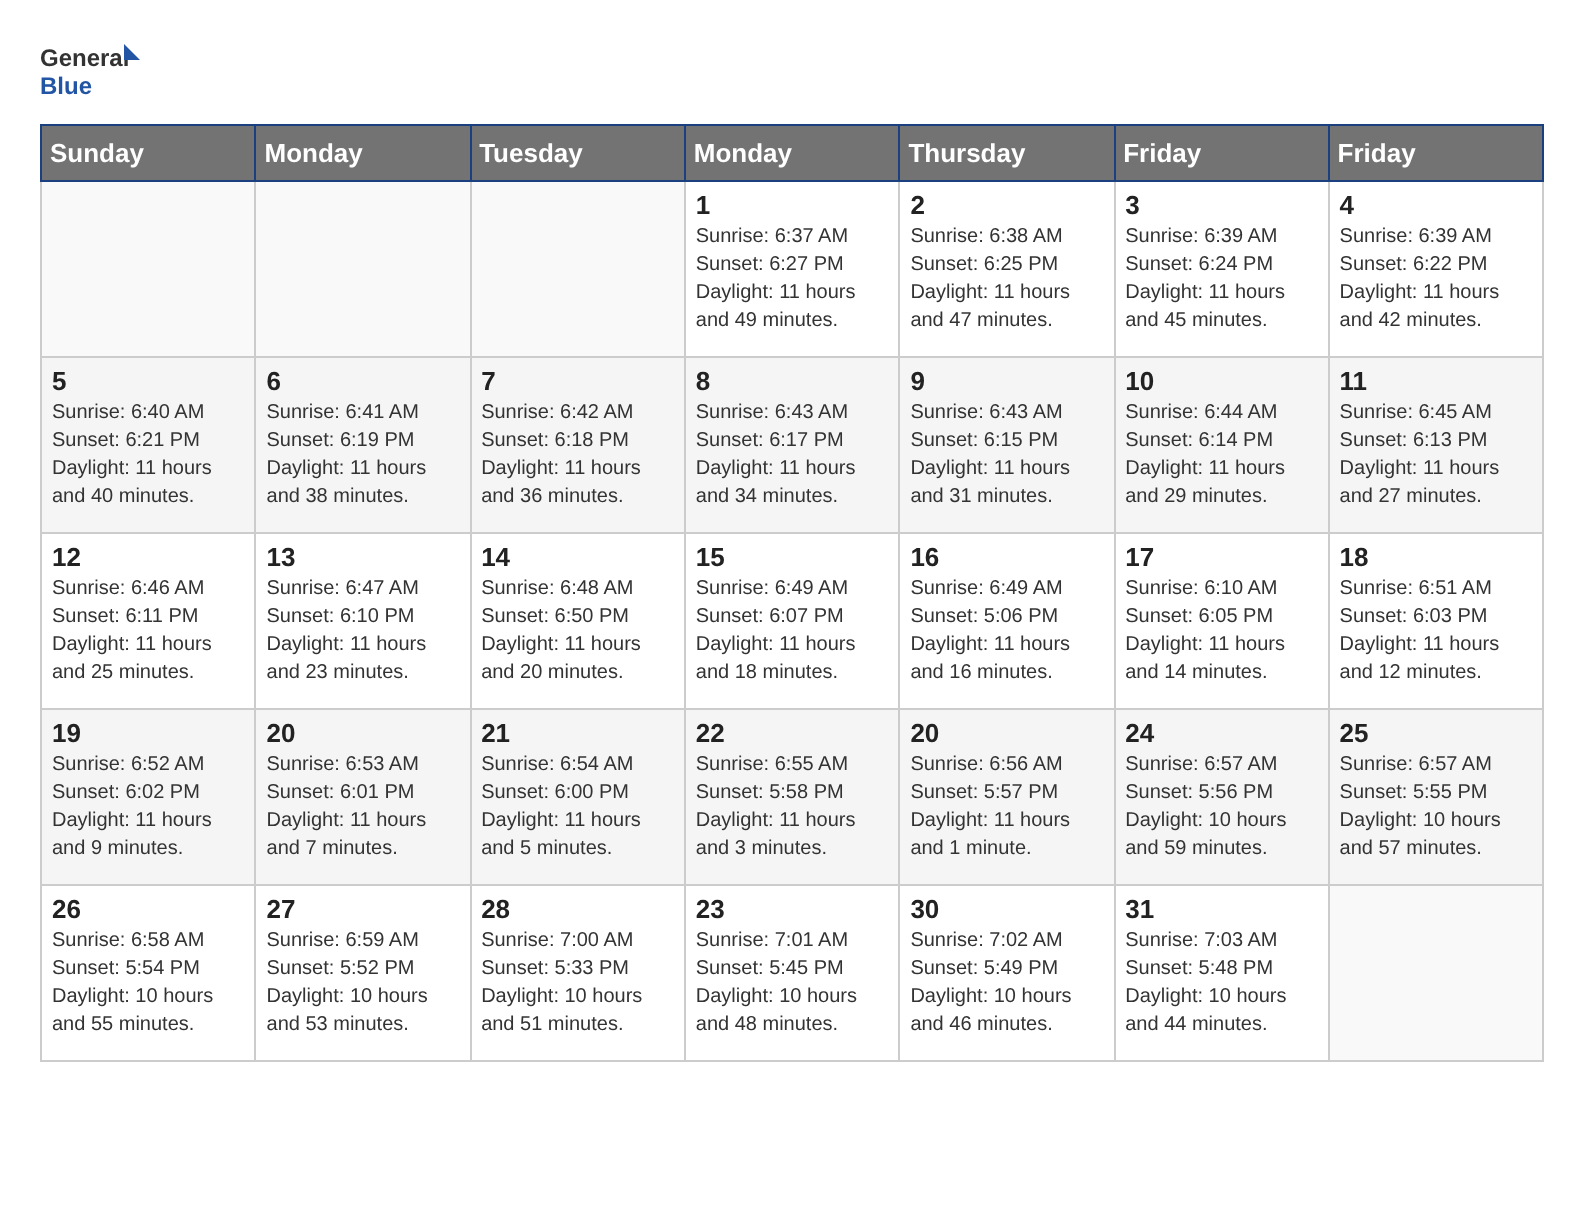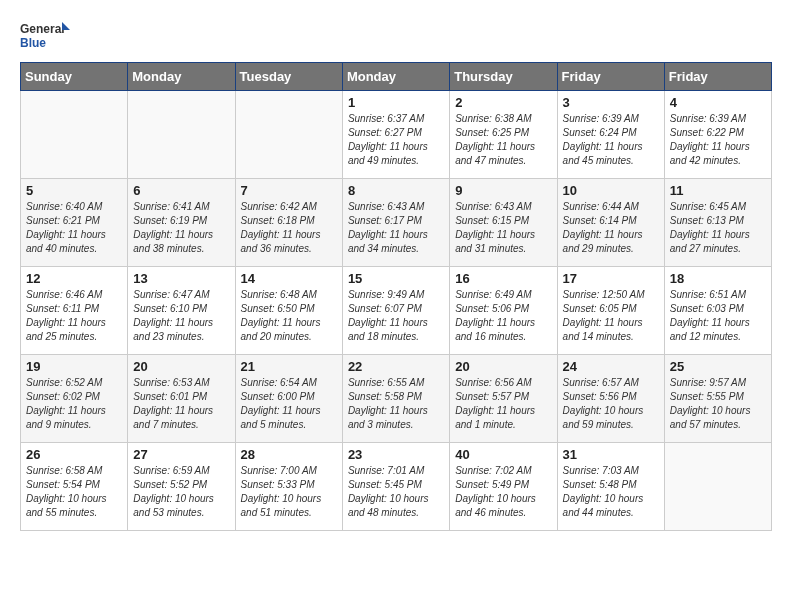--- a/index.html
+++ b/index.html
@@ -61,21 +61,20 @@
       font-size: 13px;
       font-weight: bold;
       color: #222;
       display: block;
       margin-bottom: 2px;
     }
     .day-info {
       font-size: 10px;
       color: #333;
       line-height: 1.4;
-      font-style: italic;
     }
     .empty-cell {
       background: #f9f9f9 !important;
     }
   </style>
 </head>
 <body>
 
 <div class="header-area">
   <div class="logo">
@@ -205,35 +204,35 @@
         </td>
         <td>
           <span class="day-num">14</span>
           <div class="day-info">Sunrise: 6:48 AM
 Sunset: 6:50 PM
 Daylight: 11 hours
 and 20 minutes.</div>
         </td>
         <td>
           <span class="day-num">15</span>
-          <div class="day-info">Sunrise: 9:49 AM
+          <div class="day-info">Sunrise: 6:49 AM
 Sunset: 6:07 PM
 Daylight: 11 hours
 and 18 minutes.</div>
         </td>
         <td>
           <span class="day-num">16</span>
           <div class="day-info">Sunrise: 6:49 AM
 Sunset: 5:06 PM
 Daylight: 11 hours
 and 16 minutes.</div>
         </td>
         <td>
           <span class="day-num">17</span>
-          <div class="day-info">Sunrise: 12:50 AM
+          <div class="day-info">Sunrise: 6:10 AM
 Sunset: 6:05 PM
 Daylight: 11 hours
 and 14 minutes.</div>
         </td>
         <td>
           <span class="day-num">18</span>
           <div class="day-info">Sunrise: 6:51 AM
 Sunset: 6:03 PM
 Daylight: 11 hours
 and 12 minutes.</div>
@@ -277,21 +276,21 @@
         </td>
         <td>
           <span class="day-num">24</span>
           <div class="day-info">Sunrise: 6:57 AM
 Sunset: 5:56 PM
 Daylight: 10 hours
 and 59 minutes.</div>
         </td>
         <td>
           <span class="day-num">25</span>
-          <div class="day-info">Sunrise: 9:57 AM
+          <div class="day-info">Sunrise: 6:57 AM
 Sunset: 5:55 PM
 Daylight: 10 hours
 and 57 minutes.</div>
         </td>
       </tr>
       <tr>
         <td>
           <span class="day-num">26</span>
           <div class="day-info">Sunrise: 6:58 AM
 Sunset: 5:54 PM
@@ -313,21 +312,21 @@
 and 51 minutes.</div>
         </td>
         <td>
           <span class="day-num">23</span>
           <div class="day-info">Sunrise: 7:01 AM
 Sunset: 5:45 PM
 Daylight: 10 hours
 and 48 minutes.</div>
         </td>
         <td>
-          <span class="day-num">40</span>
+          <span class="day-num">30</span>
           <div class="day-info">Sunrise: 7:02 AM
 Sunset: 5:49 PM
 Daylight: 10 hours
 and 46 minutes.</div>
         </td>
         <td>
           <span class="day-num">31</span>
           <div class="day-info">Sunrise: 7:03 AM
 Sunset: 5:48 PM
 Daylight: 10 hours

